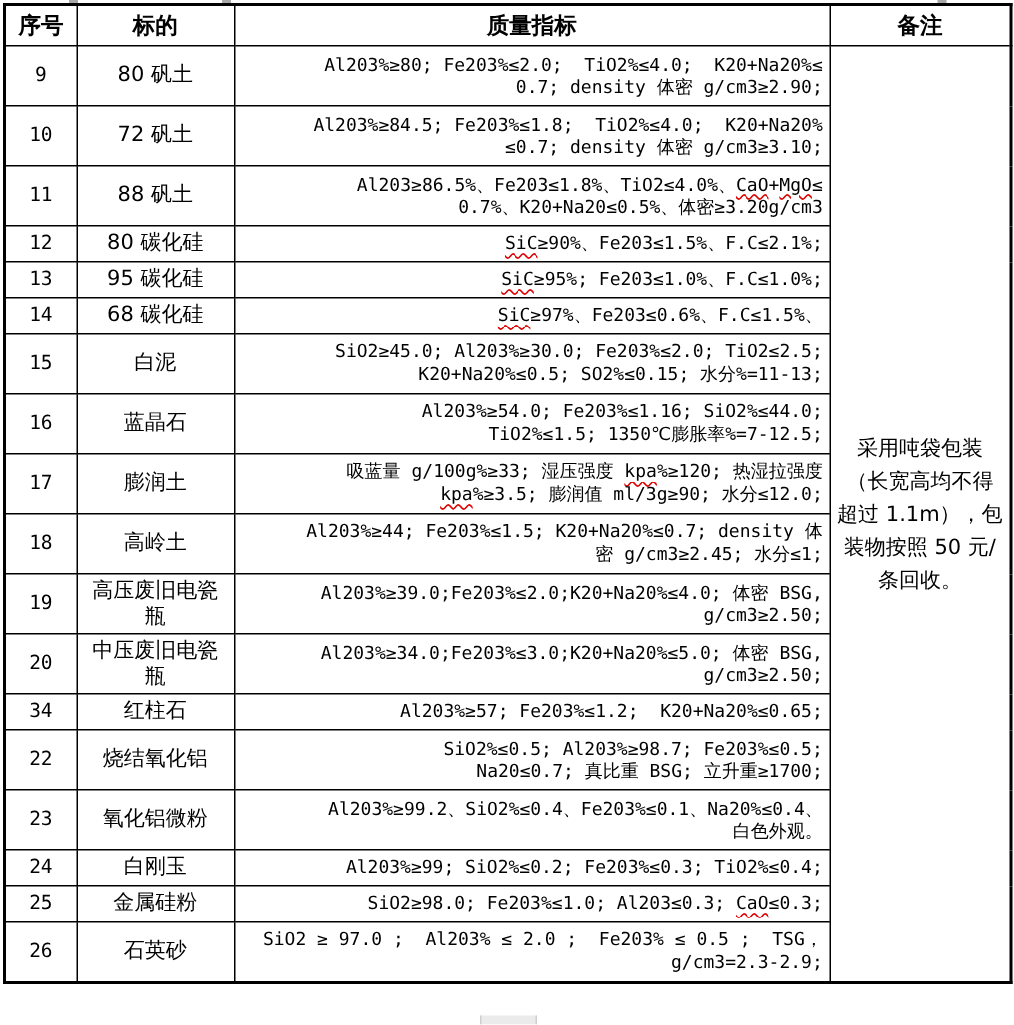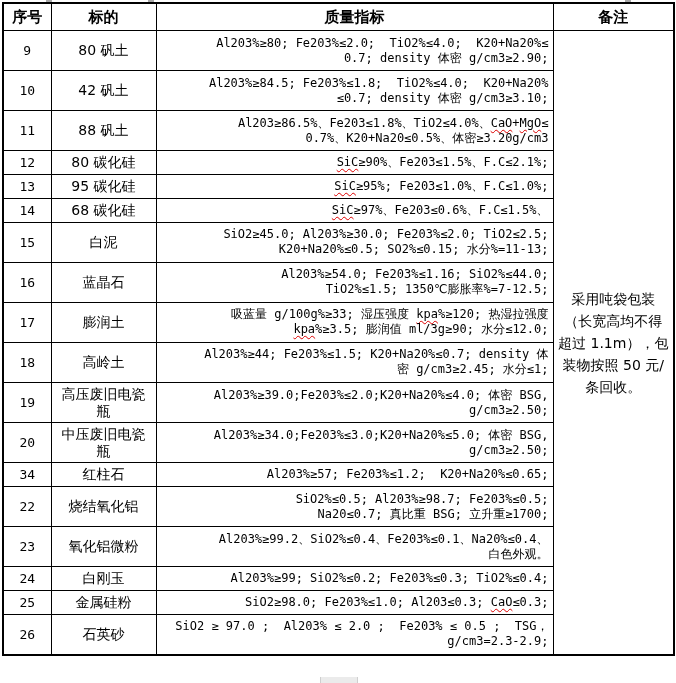--- a/index.html
+++ b/index.html
@@ -82,21 +82,21 @@
     <td class="c-spec">Al203%≥80; Fe203%≤2.0;  TiO2%≤4.0;  K20+Na20%≤
 0.7; density 体密 g/cm3≥2.90;</td>
   <td class="c-remark" rowspan="18">采用吨袋包装
 （长宽高均不得
 超过 1.1m），包
 装物按照 50 元/
 条回收。</td>
       </tr>
       <tr>
     <td class="c-no">10</td>
-    <td class="c-name">42 矾土</td>
+    <td class="c-name">72 矾土</td>
     <td class="c-spec">Al203%≥84.5; Fe203%≤1.8;  TiO2%≤4.0;  K20+Na20%
 ≤0.7; density 体密 g/cm3≥3.10;</td>
   </tr>
       <tr>
     <td class="c-no">11</td>
     <td class="c-name">88 矾土</td>
     <td class="c-spec">Al203≥86.5%、Fe203≤1.8%、TiO2≤4.0%、<span class="squig">CaO</span>+<span class="squig">MgO</span>≤
 0.7%、K20+Na20≤0.5%、体密≥3.20g/cm3</td>
   </tr>
       <tr>

